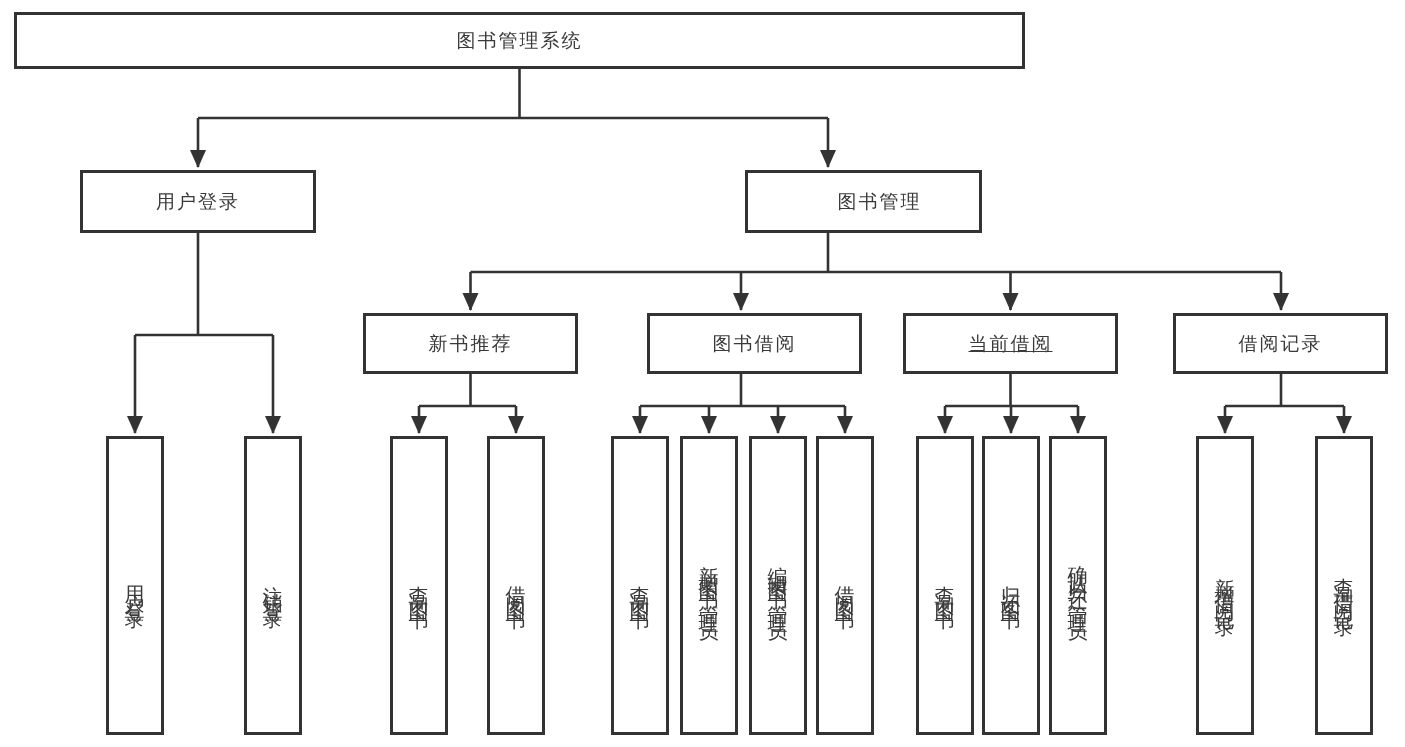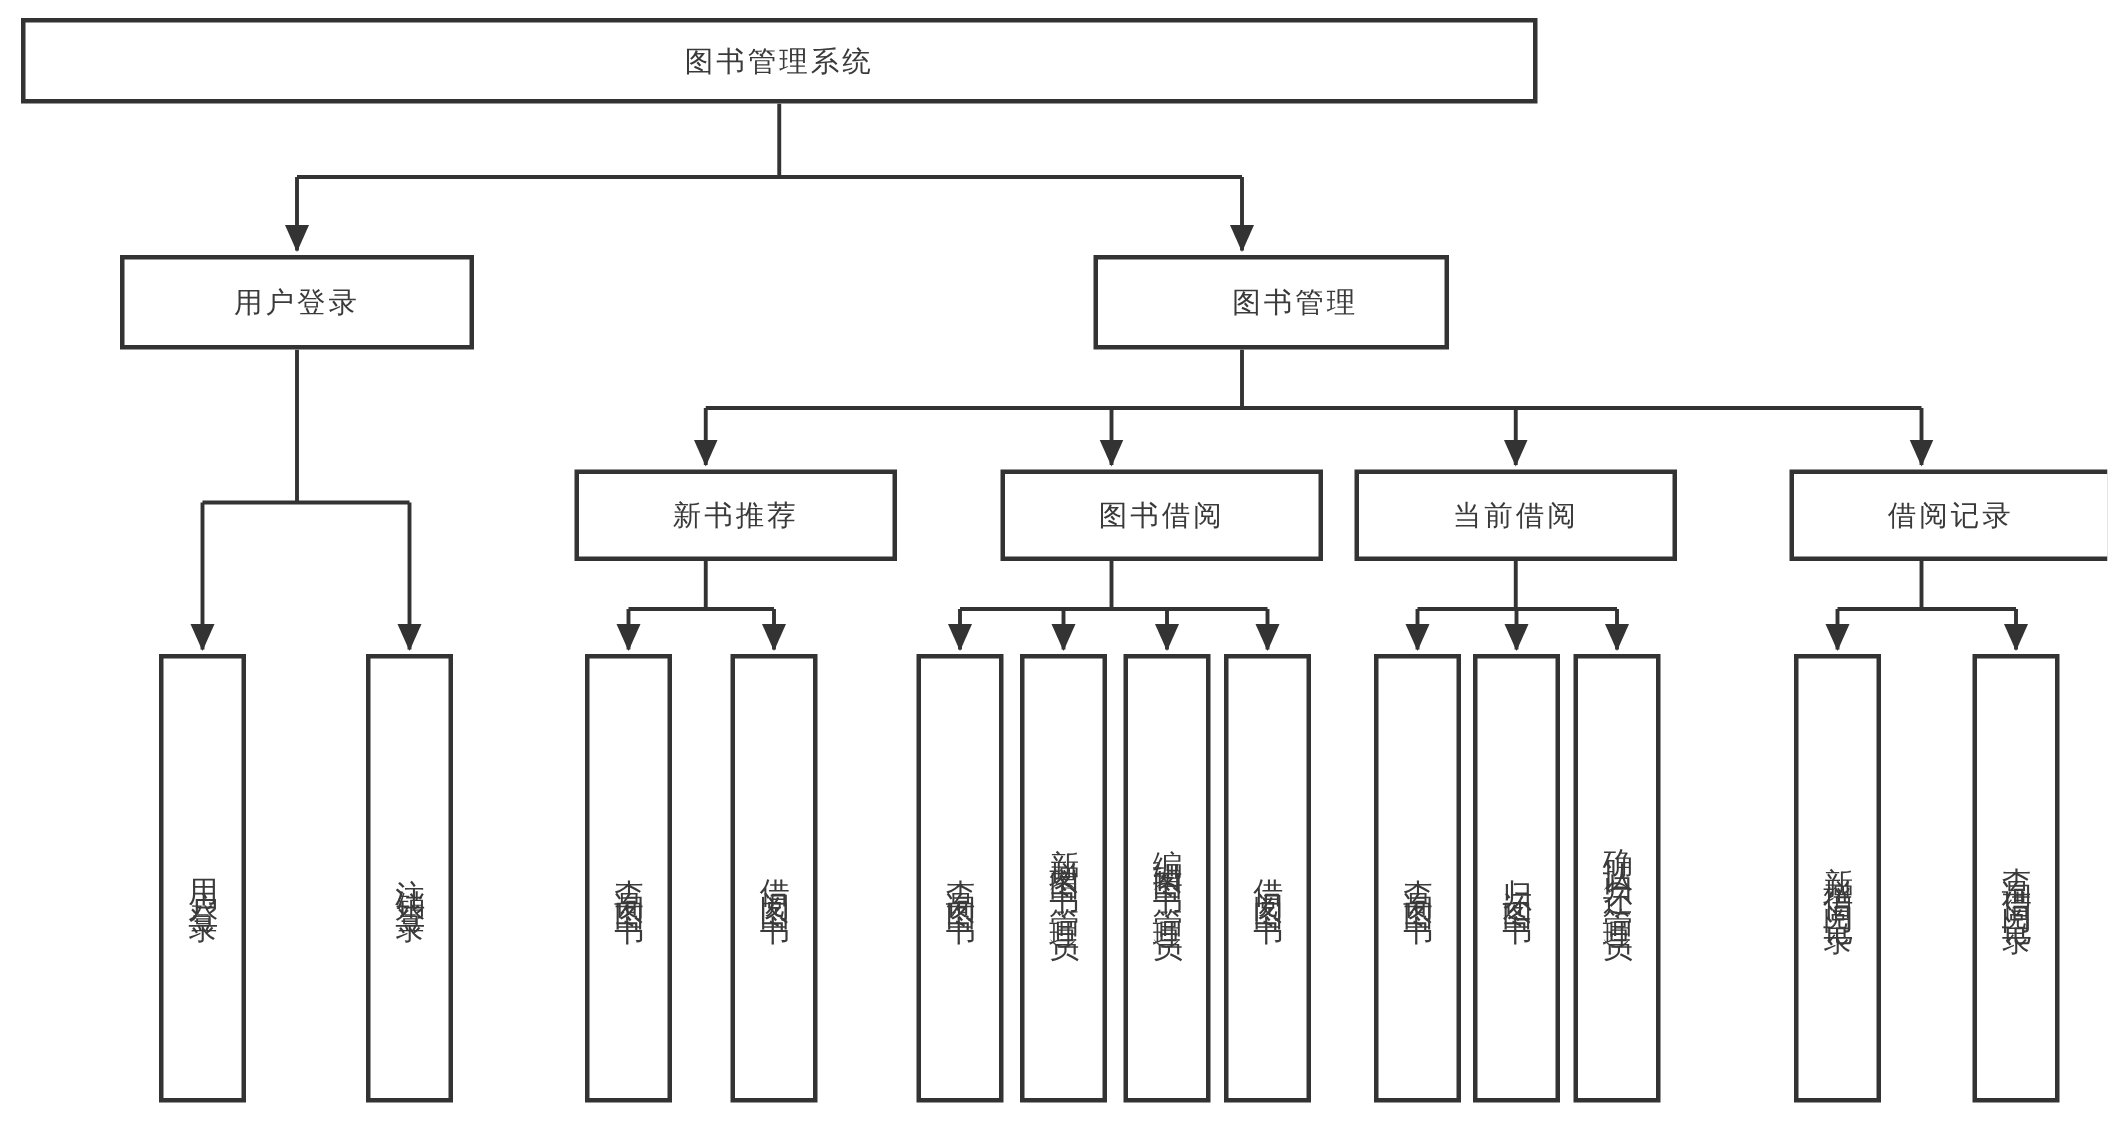--- a/index.html
+++ b/index.html
@@ -39,21 +39,21 @@
     justify-content:center;
     color:var(--text);
   }
   .h-label{
     font-size:19px;
     letter-spacing:2px;
     white-space:nowrap;
   }
   .root-box{left:14px;top:12px;width:1011px;height:57px;}
   .l2-box{top:170px;height:63px;}
-  .l3-box{top:313px;height:61px;width:215px;margin-left:20px;}
+  .l3-box{top:313px;height:61px;width:215px;}
   .leaf{top:436px;height:299px;width:58px;}
   .vtext{
     writing-mode:vertical-rl;
     text-orientation:mixed;
     font-size:20px;
     letter-spacing:8px;
     line-height:1.1;
   }
   #watermark{
     position:absolute;
@@ -119,31 +119,31 @@
     <path d="M1344 406 L1344 433" marker-end="url(#arrow)"></path>
   </svg>
 
   <div class="box root-box">
     <span class="h-label">图书管理系统</span>
   </div>
 
   <div class="box l2-box" style="left:80px;width:236px;">
     <span class="h-label">用户登录</span>
   </div>
-  <div class="box l2-box" style="left:729px;width:237px;padding-left:32px;">
+  <div class="box l2-box" style="left:745px;width:237px;padding-left:32px;">
     <span class="h-label">图书管理</span>
   </div>
 
   <div class="box l3-box" style="left:363px;">
     <span class="h-label">新书推荐</span>
   </div>
   <div class="box l3-box" style="left:647px;">
     <span class="h-label">图书借阅</span>
   </div>
-  <div class="box l3-box" style="left:883px;">
+  <div class="box l3-box" style="left:903px;text-decoration:underline;">
     <span class="h-label">当前借阅</span>
   </div>
   <div class="box l3-box" style="left:1173px;">
     <span class="h-label">借阅记录</span>
   </div>
 
   <div class="box leaf" style="left:106px;">
     <span class="vtext">用户登录</span>
   </div>
   <div class="box leaf" style="left:244px;">

